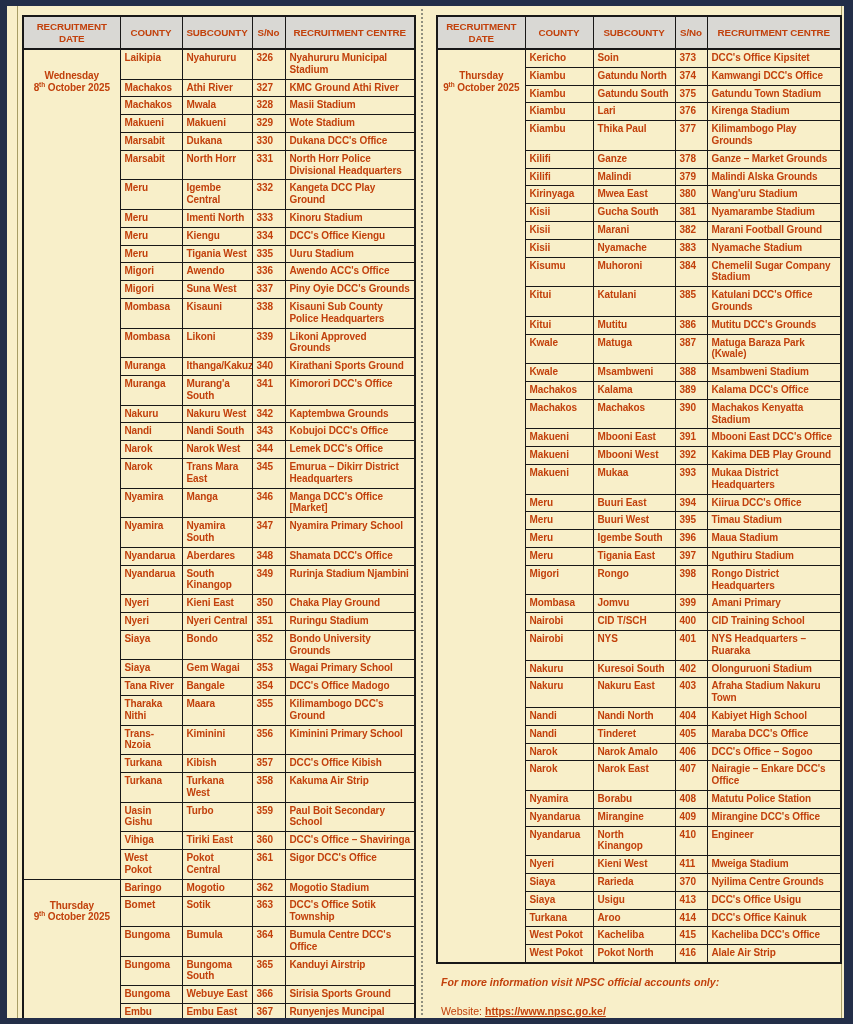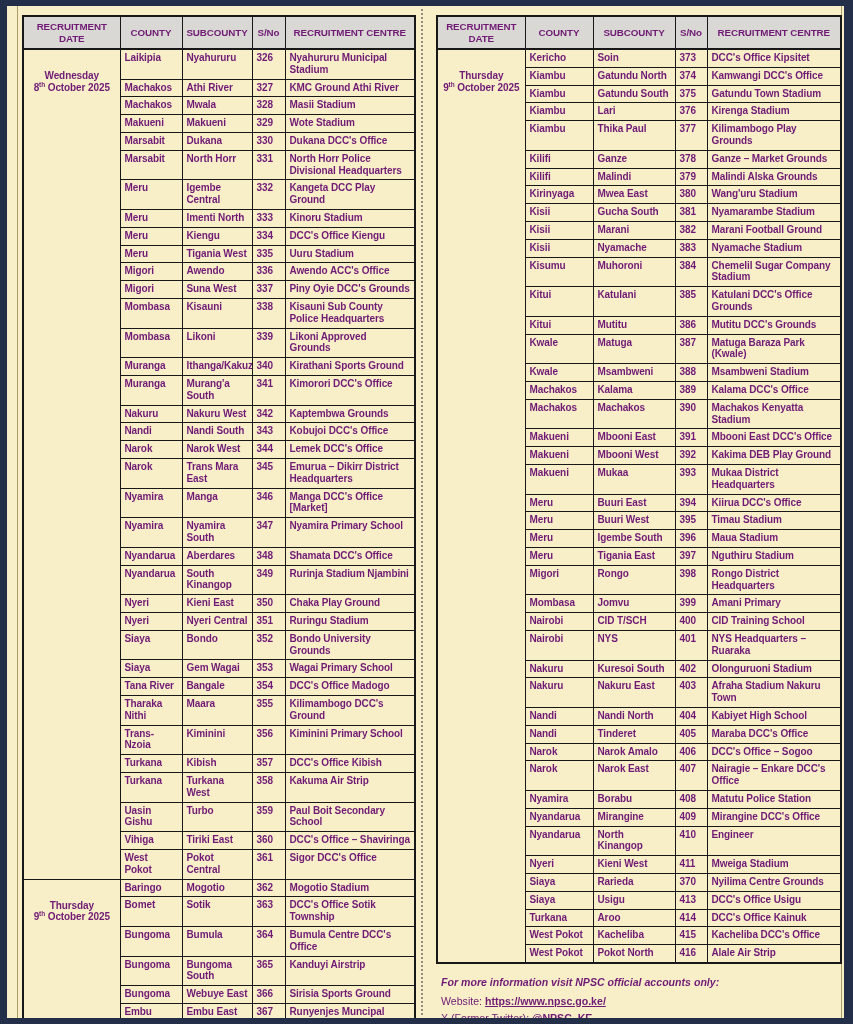--- a/index.html
+++ b/index.html
@@ -6,21 +6,21 @@
   .page{
     position:relative;
     width:853px;height:1024px;
     box-sizing:border-box;
     background:#f8efc9;
     border:6px solid #232e48;
     border-left-width:7px;
     border-right-width:9px;
     overflow:hidden;
     font-family:"Liberation Sans",sans-serif;
-    color:#701a75;
+    color:#c2410c;
   }
   .accent{position:absolute;top:0;bottom:0;width:1px;background:#a79d66;}
   .accent-left{left:10px;}
   .accent-right{right:2px;}
   .divider{position:absolute;top:3px;bottom:3px;left:414px;border-left:2px dotted #90907f;}
   .col{position:absolute;top:9px;}
   .col-left{left:15px;width:392px;}
   .col-right{left:429px;width:404px;}
   table{border-collapse:collapse;width:100%;border:2px solid #181818;table-layout:fixed;}
   th,td{
@@ -39,21 +39,21 @@
     vertical-align:middle;
     font-size:9.8px;
     font-weight:800;
     padding:4px 2px;
     border-bottom:2px solid #181818;
   }
   td.date-cell{text-align:center;font-weight:800;padding-top:20px;}
   td.date-cell div{white-space:nowrap;}
   sup{font-size:6.5px;vertical-align:super;line-height:0;}
   .footer{margin-top:10px;font-size:10.6px;line-height:1.6;padding-left:5px;}
-  .f-head{font-weight:800;font-style:italic;margin-bottom:2px;}
+  .f-head{font-weight:800;font-style:italic;margin-bottom:12px;}
   .f-line b{font-weight:800;text-decoration:underline;}
 </style>
 </head>
 <body>
 
 <div class="page">
   <div class="accent accent-left"></div>
   <div class="accent accent-right"></div>
   <div class="divider"></div>
 

